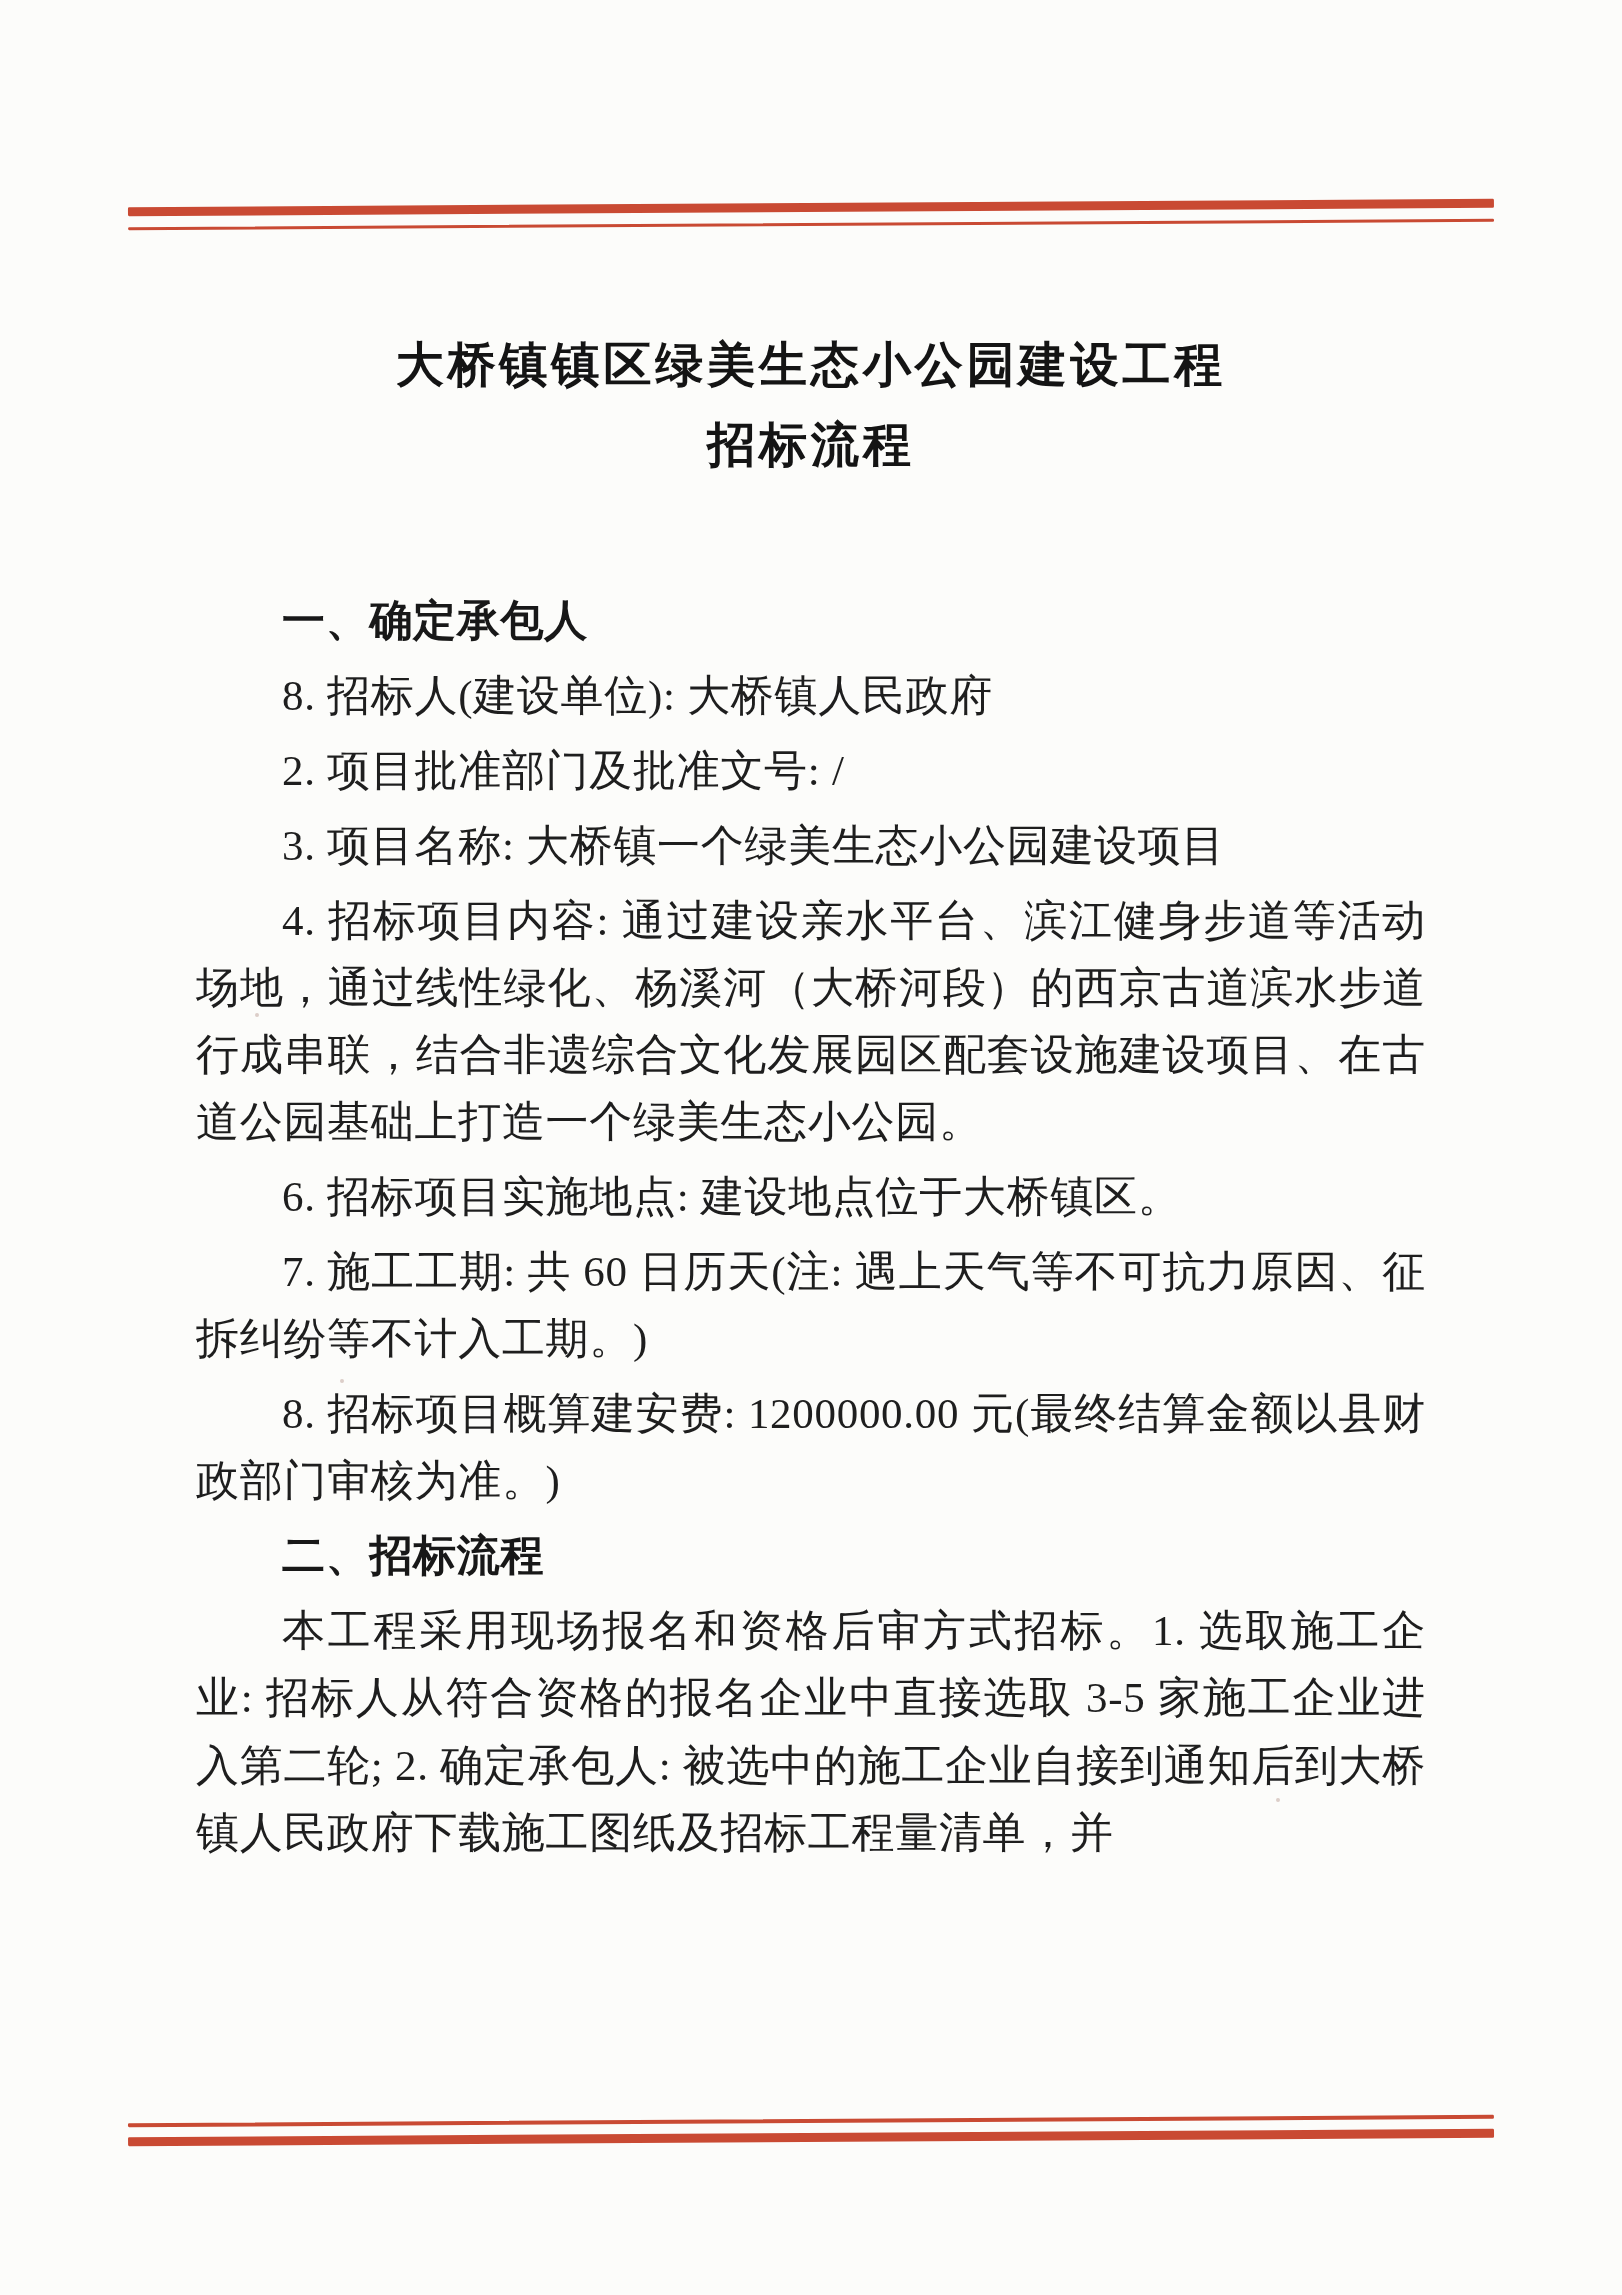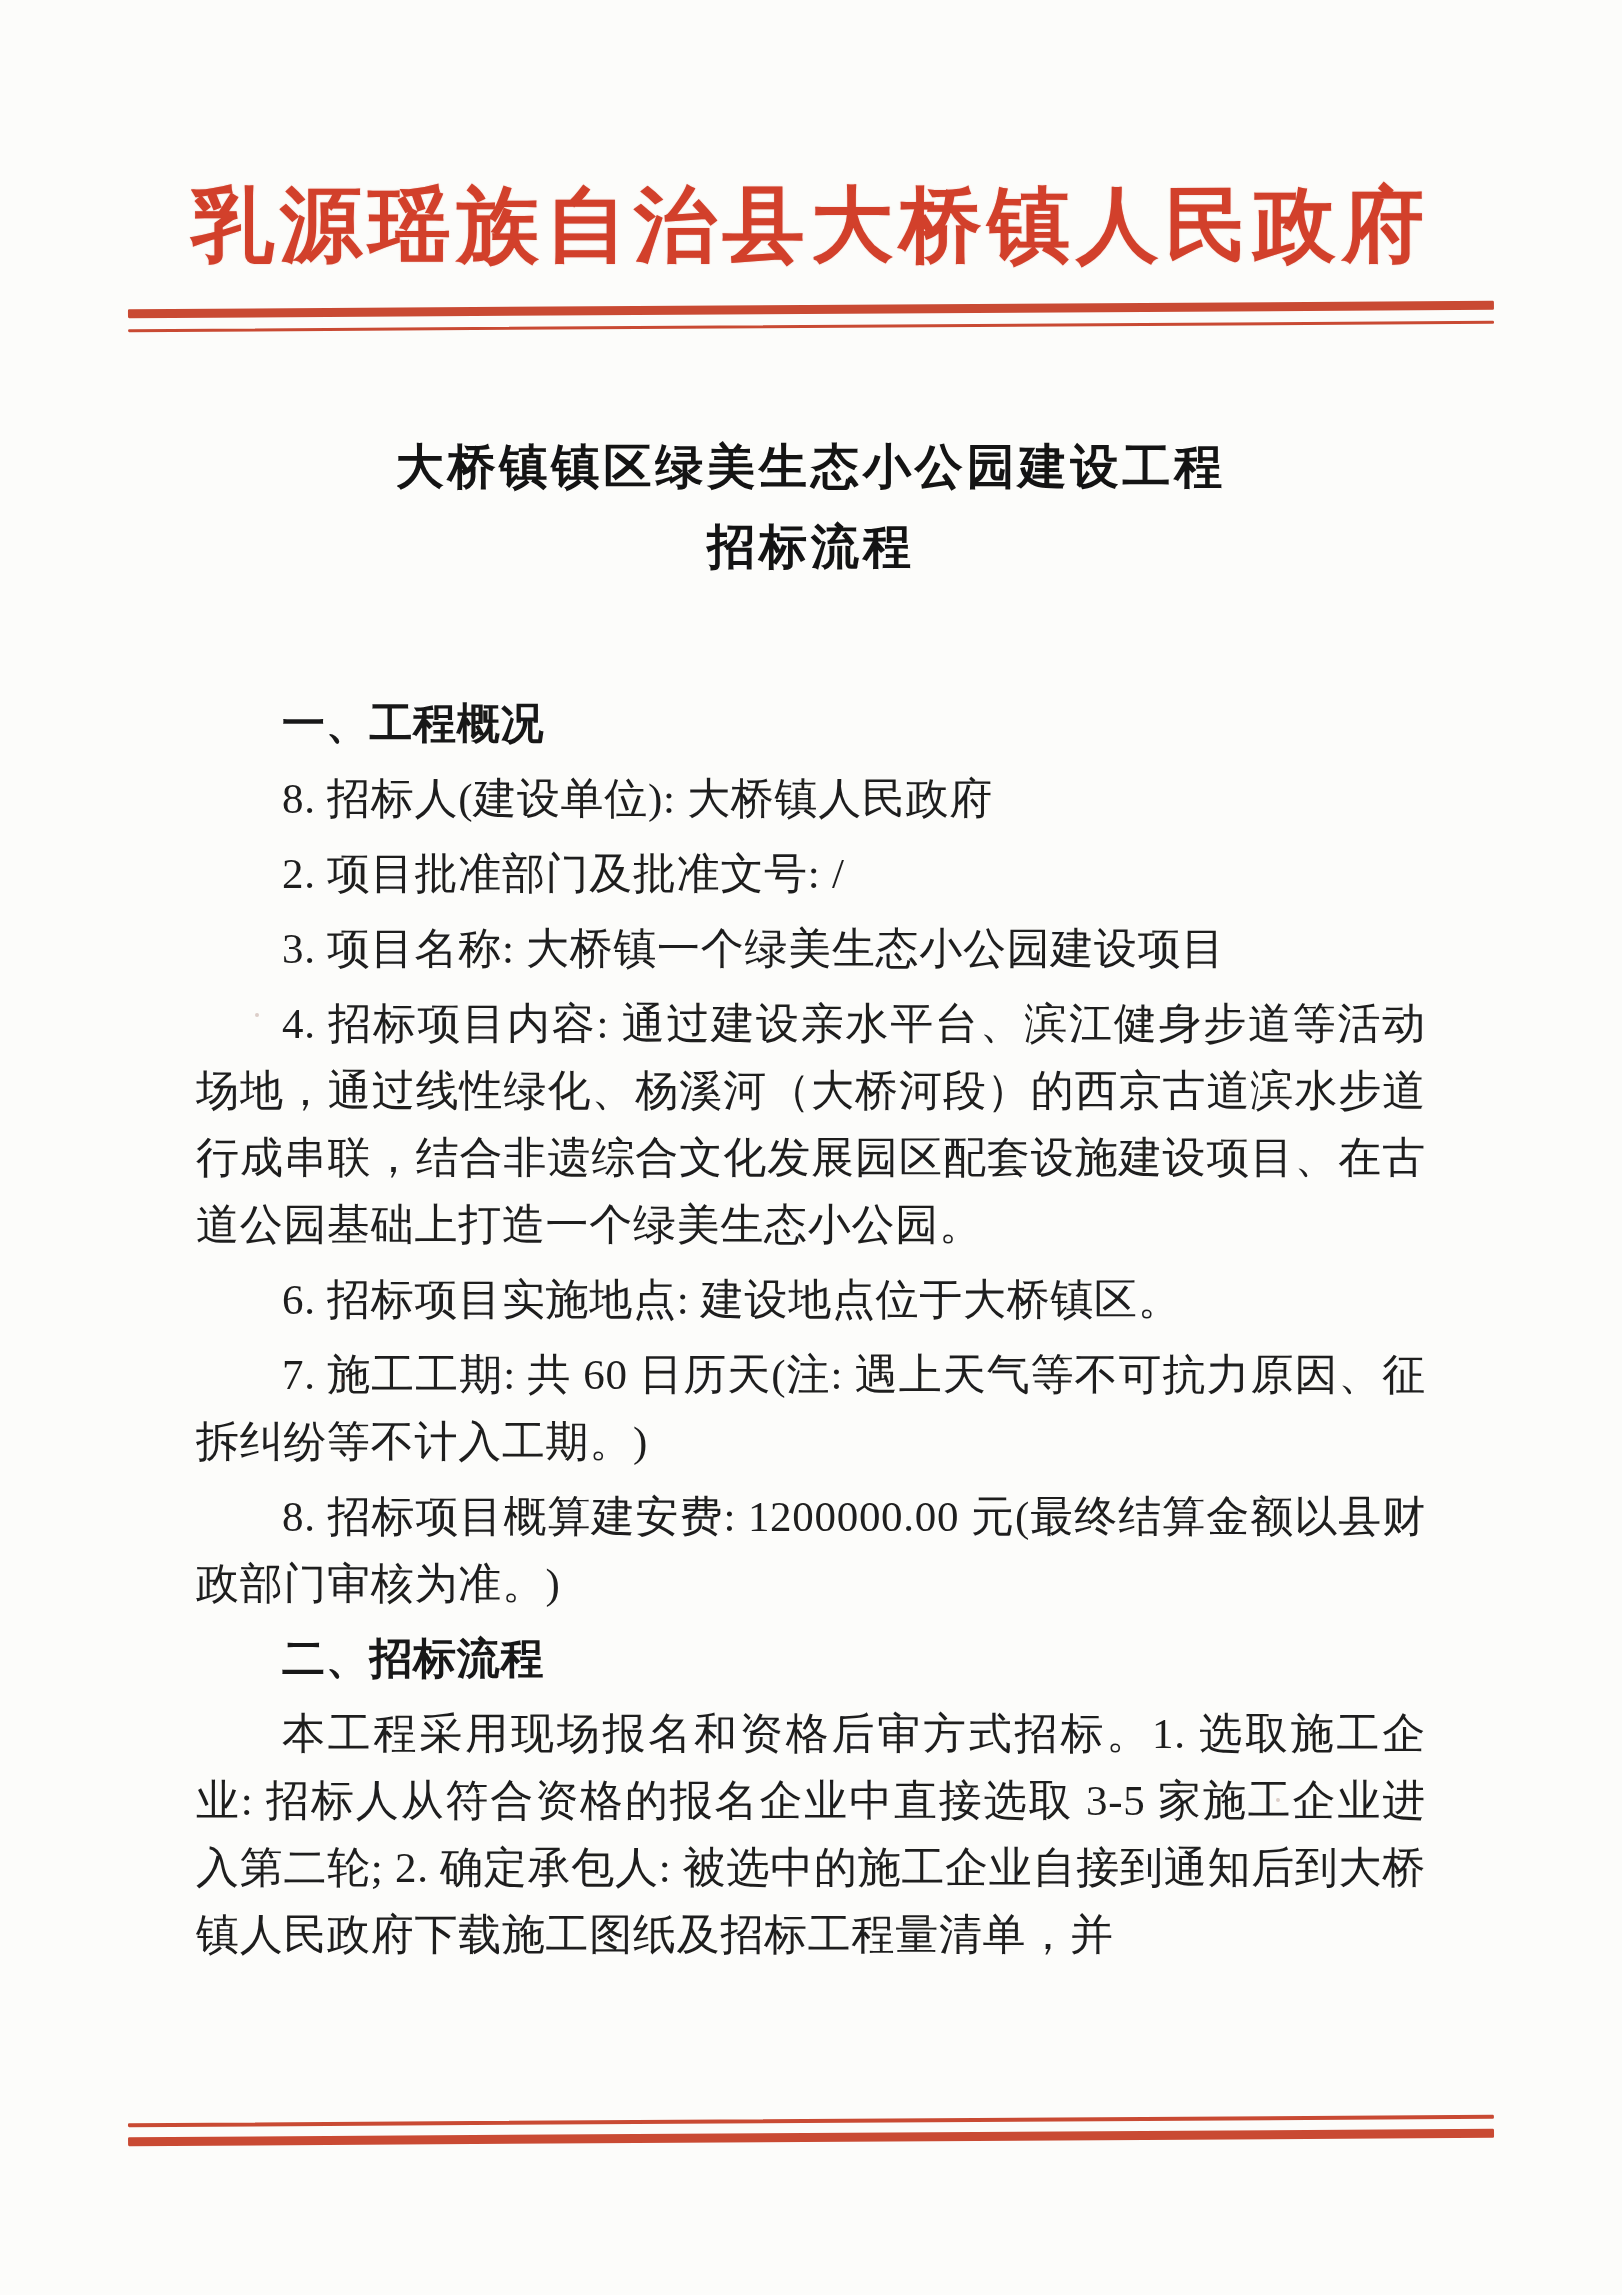--- a/index.html
+++ b/index.html
@@ -95,35 +95,34 @@
     border-radius: 50%;
     width: 3.9px; height: 3.9px;
   }
 </style>
 </head>
 <body>
 
 <div class="page">
 
   <div class="gov-header">
-    <div class="agency-title">乳源瑶族自治县大桥镇人民政府</div>
     <div class="header-divider">
       <div class="rule rule-thick"></div>
       <div class="rule rule-thin"></div>
     </div>
   </div>
 
   <div class="doc-title">
     <div>大桥镇镇区绿美生态小公园建设工程</div>
     <div>招标流程</div>
   </div>
 
   <div class="content">
 
-    <div class="section-heading">一、工程概况</div>
+    <div class="section-heading">一、确定承包人</div>
 
     <p class="para">8. 招标人(建设单位): 大桥镇人民政府</p>
     <p class="para">2. 项目批准部门及批准文号: /</p>
     <p class="para">3. 项目名称: 大桥镇一个绿美生态小公园建设项目</p>
     <p class="para">4. 招标项目内容: 通过建设亲水平台、滨江健身步道等活动场地，通过线性绿化、杨溪河（大桥河段）的西京古道滨水步道行成串联，结合非遗综合文化发展园区配套设施建设项目、在古道公园基础上打造一个绿美生态小公园。</p>
     <p class="para">6. 招标项目实施地点: 建设地点位于大桥镇区。</p>
     <p class="para">7. 施工工期: 共 60 日历天(注: 遇上天气等不可抗力原因、征拆纠纷等不计入工期。)</p>
     <p class="para">8. 招标项目概算建安费: 1200000.00 元(最终结算金额以县财政部门审核为准。)</p>
 
     <div class="section-heading">二、招标流程</div>

